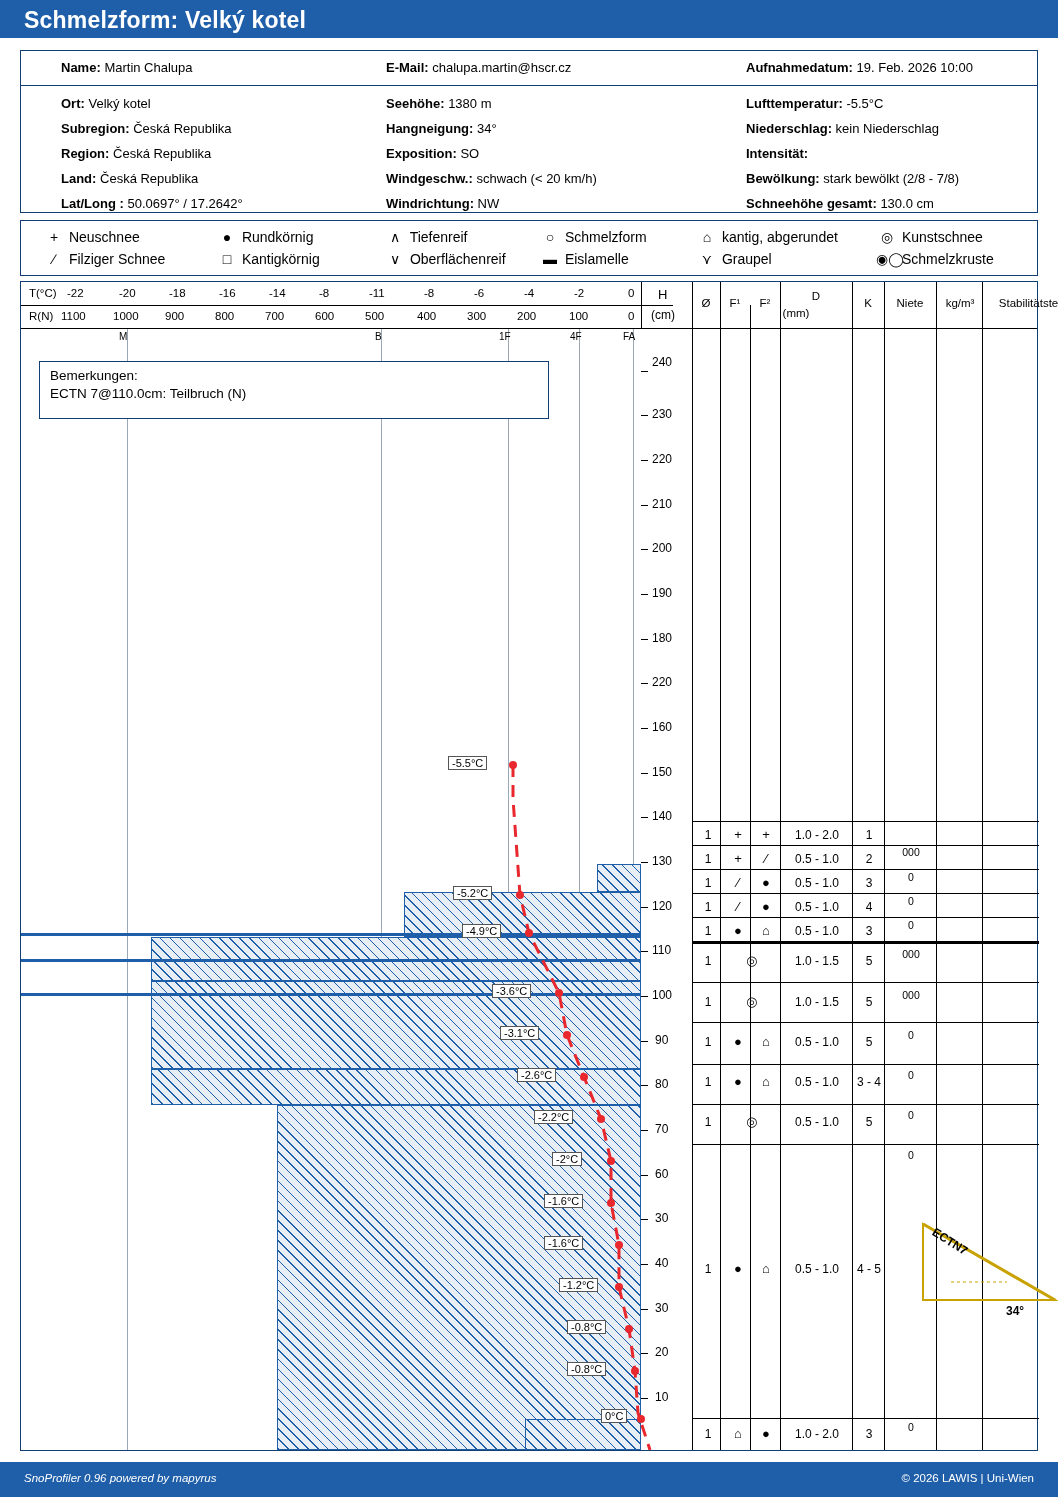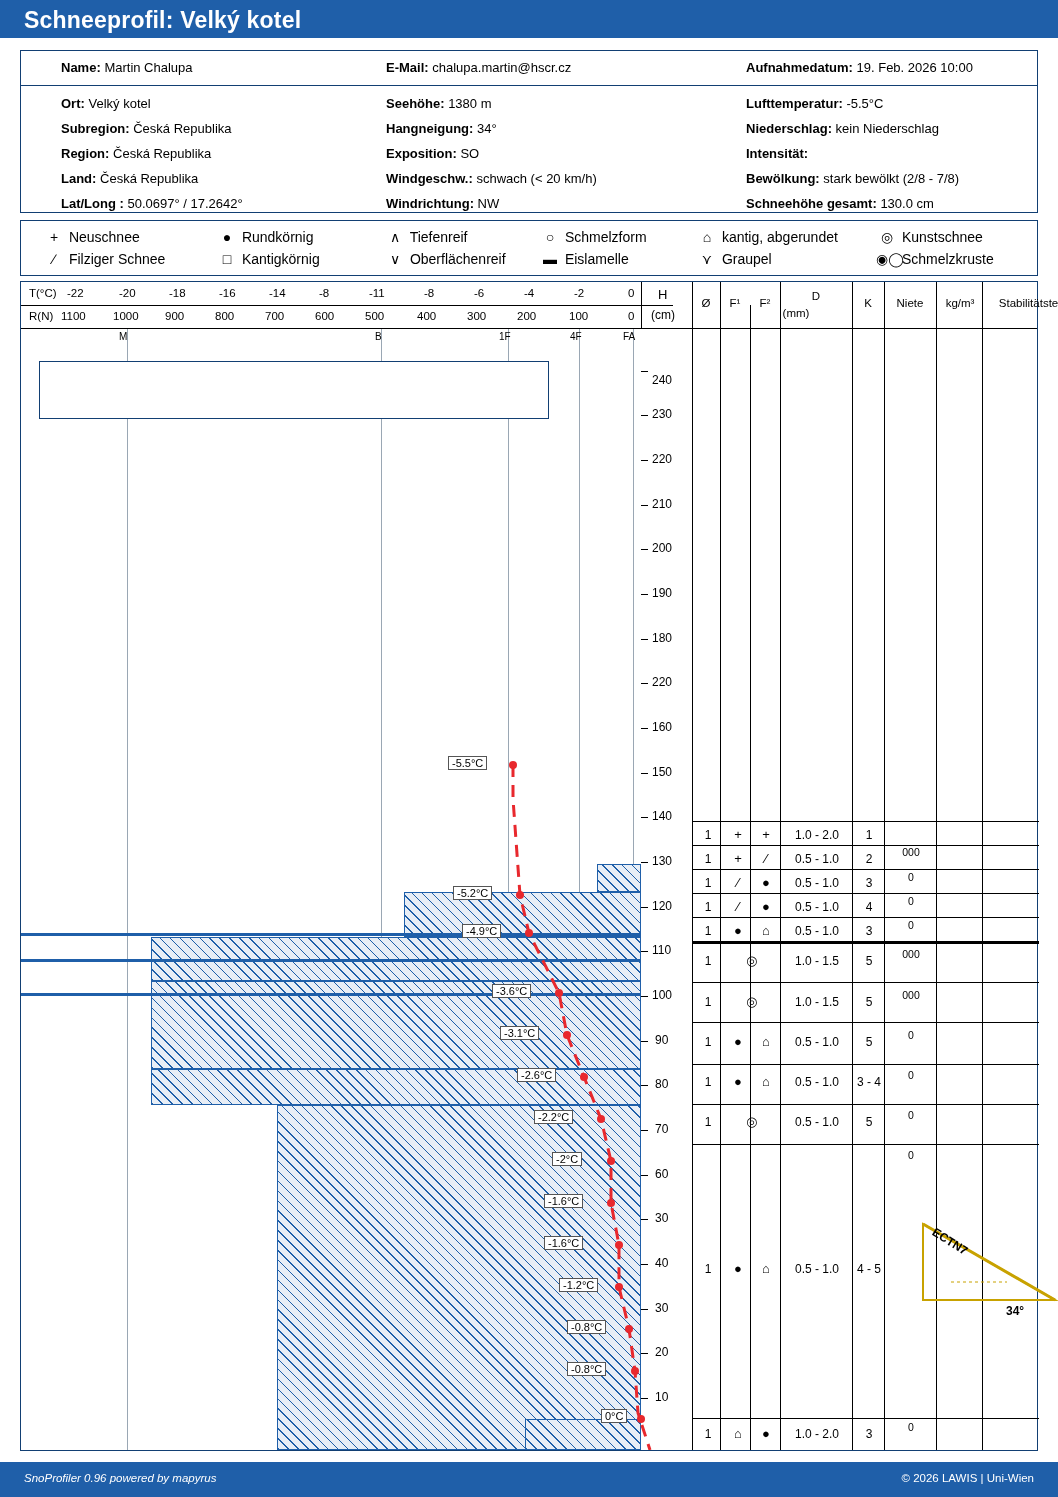--- a/index.html
+++ b/index.html
@@ -104,21 +104,21 @@
   .sym { font-size:13px; }
   .niete { font-size:10.5px; }
 
   
   #ectn { position:absolute; left:900px; top:940px; width:140px; height:110px; }
 </style>
 </head>
 <body>
 
 <div id="titlebar">
-  <div class="t">Schneeprofil: Velký kotel</div>
+  <div class="t">Schmelzform: Velký kotel</div>
 </div>
 
 <div id="infobox">
   <div id="inforow1">
     <div class="infoline cellA" style="top:9px">
       <span class="lbl">Name:</span>
       <span>Martin Chalupa</span>
     </div>
     <div class="infoline cellB" style="top:9px">
       <span class="lbl">E-Mail:</span>
@@ -332,26 +332,28 @@
     <div class="tlabel" style="left:513px; top:781px">-2.2°C</div>
     <div class="tlabel" style="left:531px; top:823px">-2°C</div>
     <div class="tlabel" style="left:523px; top:865px">-1.6°C</div>
     <div class="tlabel" style="left:523px; top:907px">-1.6°C</div>
     <div class="tlabel" style="left:538px; top:949px">-1.2°C</div>
     <div class="tlabel" style="left:546px; top:991px">-0.8°C</div>
     <div class="tlabel" style="left:546px; top:1033px">-0.8°C</div>
     <div class="tlabel" style="left:580px; top:1080px">0°C</div>
 
     <div id="remarks">
+      <div>Bemerkungen:</div>
+      <div style="margin-top:3px">ECTN 7@110.0cm: Teilbruch (N)</div>
     </div>
   </div>
 
   <div id="haxis">
     <div class="htickline" style="left:0; top:42px"></div>   
-      <div class="htick" style="left:11px; top:44px">240</div>
+      <div class="htick" style="left:11px; top:26px">240</div>
     <div class="htickline" style="left:0; top:86px"></div>   
       <div class="htick" style="left:11px; top:78px">230</div>
     <div class="htickline" style="left:0; top:131px"></div>  
       <div class="htick" style="left:11px; top:123px">220</div>
     <div class="htickline" style="left:0; top:176px"></div>  
       <div class="htick" style="left:11px; top:168px">210</div>
     <div class="htickline" style="left:0; top:220px"></div>  
       <div class="htick" style="left:11px; top:212px">200</div>
     <div class="htickline" style="left:0; top:265px"></div>  
       <div class="htick" style="left:11px; top:257px">190</div>

